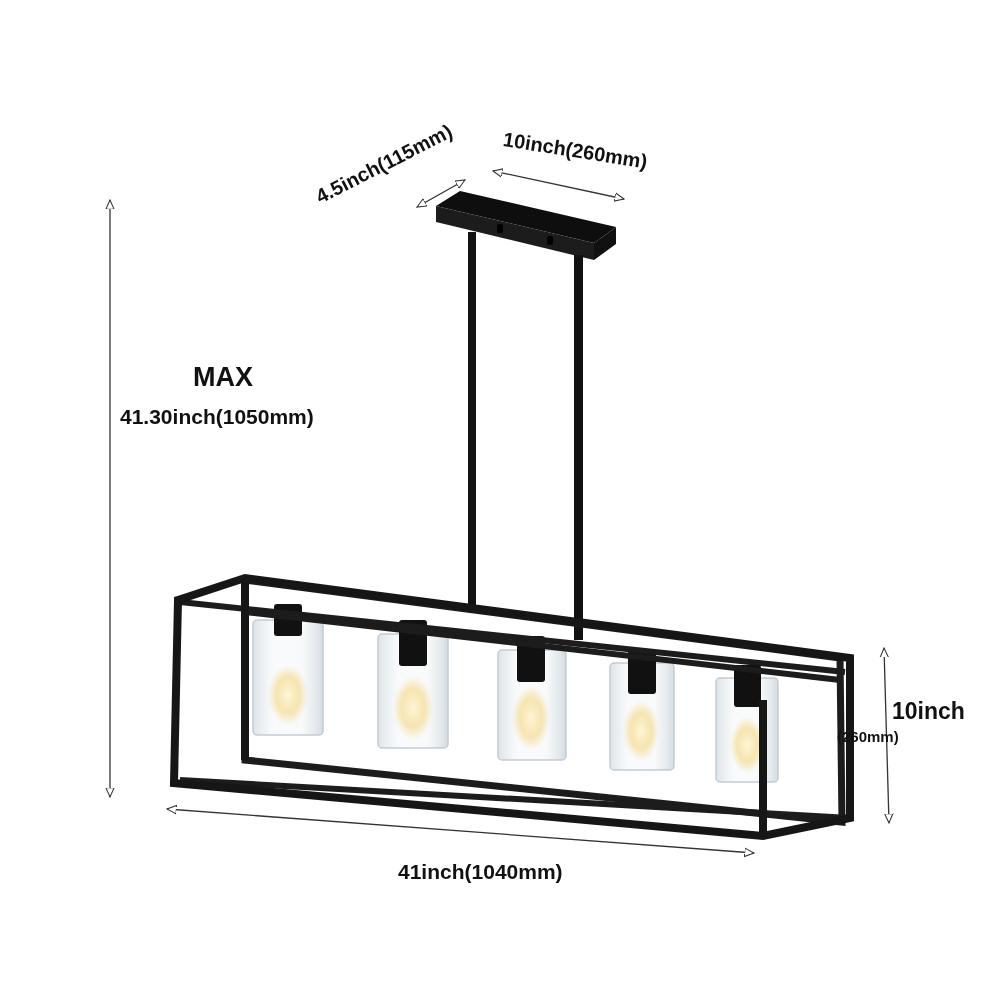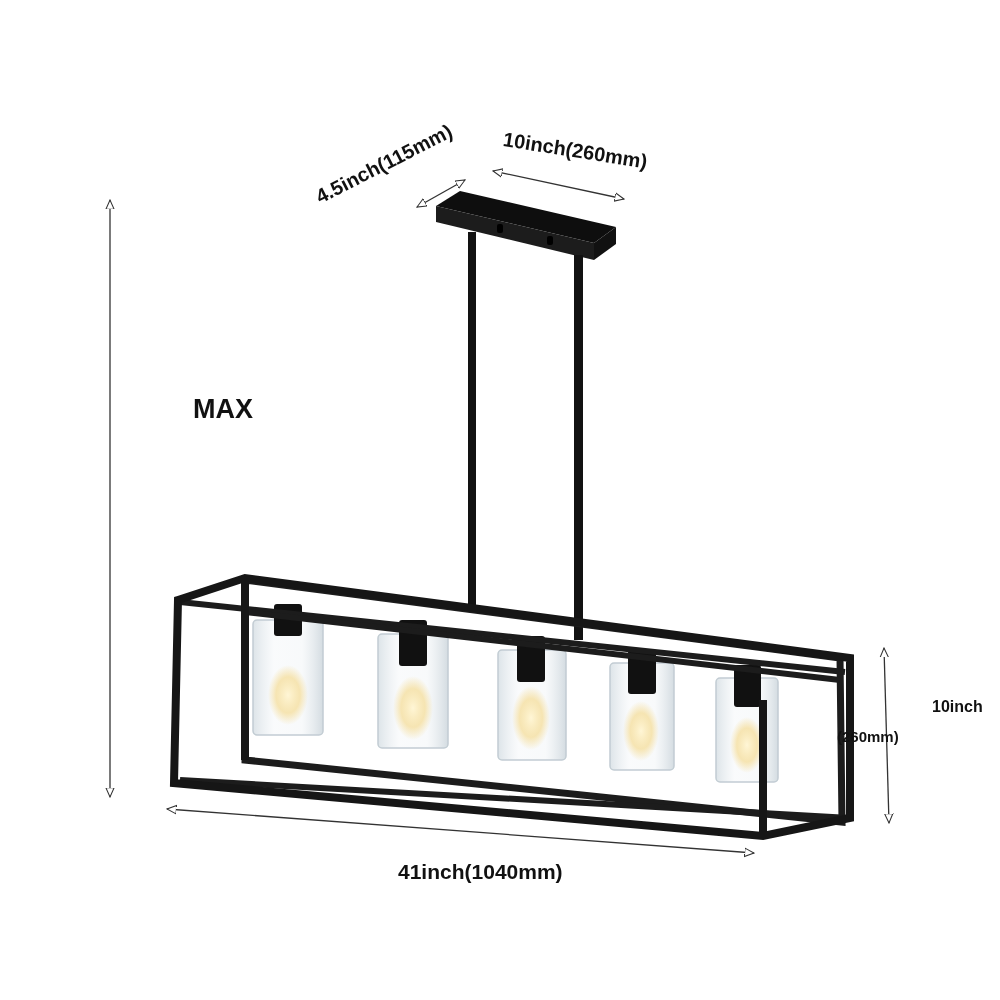--- a/index.html
+++ b/index.html
@@ -1,23 +1,23 @@
 <!DOCTYPE html>
 <html><head>
 <meta charset="utf-8">
 <style>
   html, body { margin:0; padding:0; background:#ffffff; }
   #canvas { position:relative; width:1000px; height:1000px; background:#ffffff; overflow:hidden; }
   svg.art { position:absolute; left:0; top:0; width:1000px; height:1000px; }
   .label { position:absolute; font-family:"Liberation Sans", sans-serif; font-weight:bold; color:#111111; white-space:nowrap; }
   #lbl-depth { left:312px; top:188px; font-size:20px; transform-origin:0 0; transform:rotate(-27deg); }
   #lbl-plate-len { left:505px; top:128px; font-size:20px; transform-origin:0 0; transform:rotate(9deg); }
-  #lbl-max { left:193px; top:362px; font-size:27px;margin-top:32px; }
+  #lbl-max { left:193px; top:362px; font-size:27px; }
   #lbl-max-h { left:120px; top:405px; font-size:21px; }
-  #lbl-h1 { left:932px; top:698px; font-size:16px; }
+  #lbl-h1 { left:892px; top:698px; font-size:23px; }
   #lbl-h2 { left:837px; top:728px; font-size:15px; }
   #lbl-width { left:374px; top:860px; font-size:21px;margin-left:24px; }
 </style>
 </head>
 <body>
 
 <div id="canvas">
 
   <svg class="art" viewBox="0 0 1000 1000">
     <defs>
@@ -99,16 +99,17 @@
     <g stroke="#161616" stroke-width="8" fill="none" stroke-linejoin="miter">
       <polygon points="178,600 245,578 850,658 850,818 763,836 174,783"></polygon>
       <line x1="763" y1="700" x2="763" y2="836"></line>
       <line x1="245" y1="578" x2="245" y2="760"></line>
     </g>
   </svg>
 
   <div class="label" id="lbl-depth">4.5inch(115mm)</div>
   <div class="label" id="lbl-plate-len">10inch(260mm)</div>
   <div class="label" id="lbl-max">MAX</div>
+  <div class="label" id="lbl-max-h">41.30inch(1050mm)</div>
   <div class="label" id="lbl-h1">10inch</div>
   <div class="label" id="lbl-h2">(260mm)</div>
   <div class="label" id="lbl-width">41inch(1040mm)</div>
 </div>
 
 </body></html>

